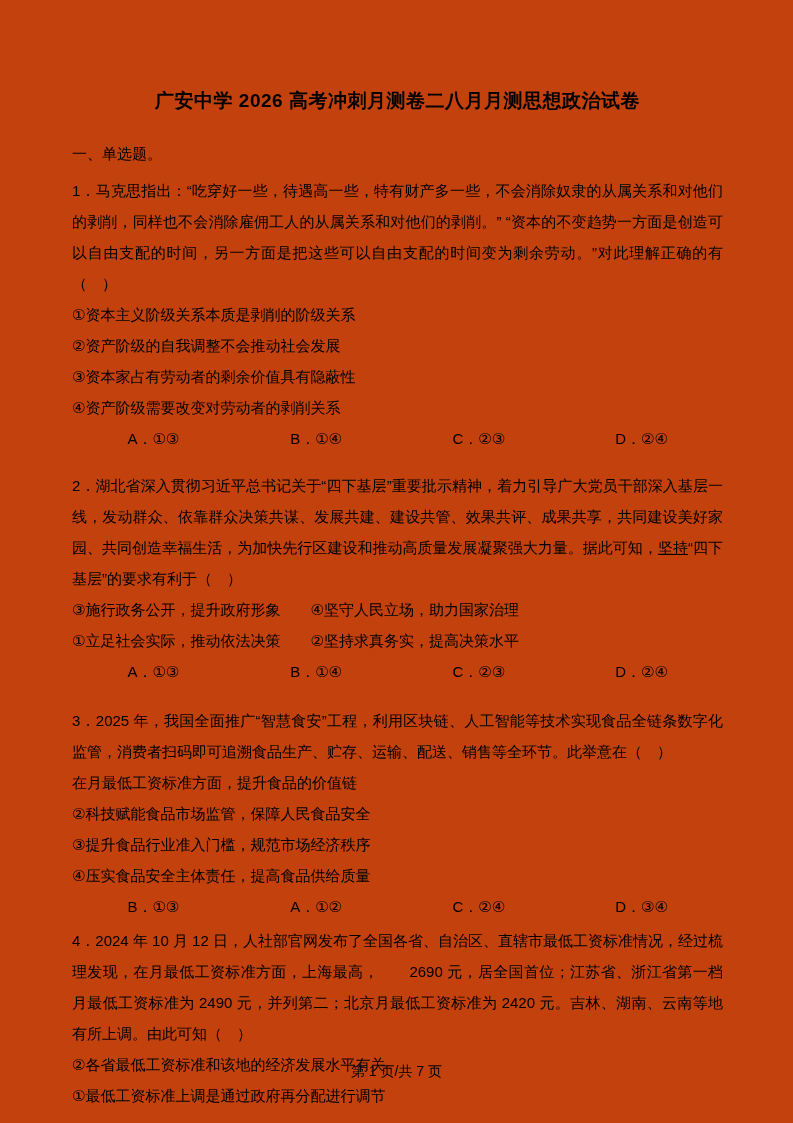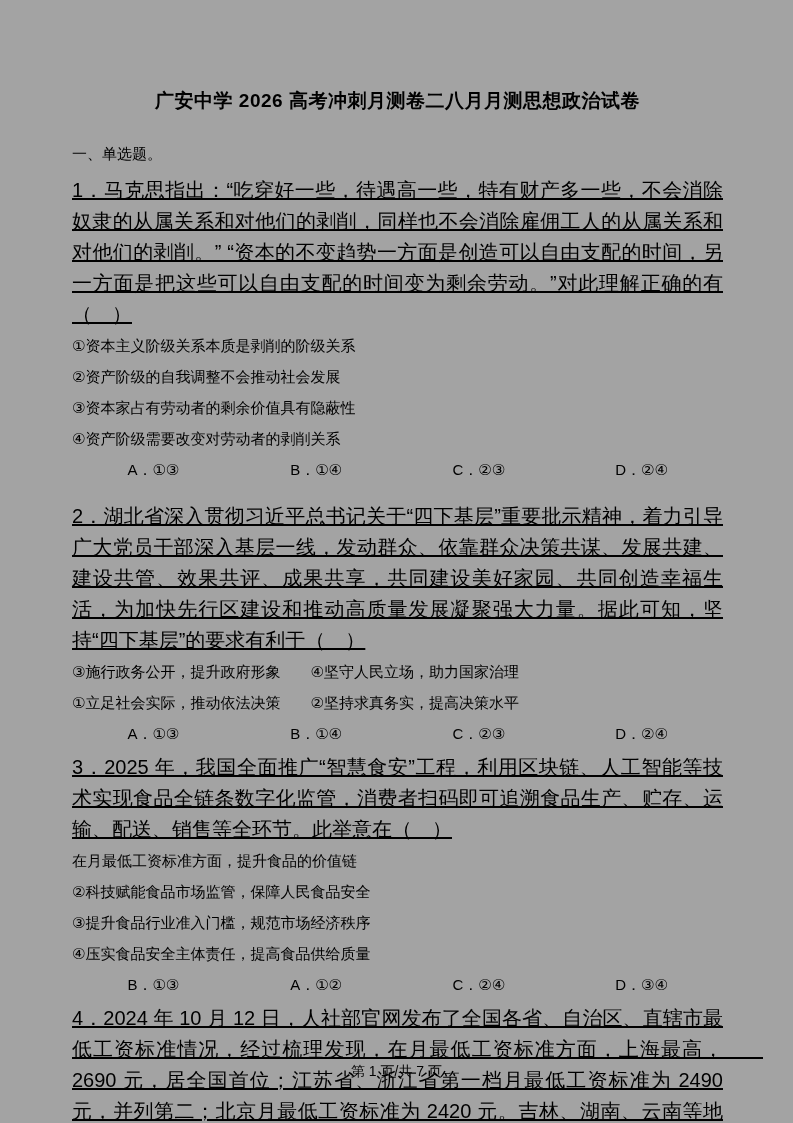--- a/index.html
+++ b/index.html
@@ -6,21 +6,21 @@
   html, body {
     margin: 0;
     padding: 0;
     background: #ffffff;
   }
   .page {
     position: relative;
     width: 793px;
     height: 1123px;
     margin: 0 auto;
-    background: #a3a3a3;
+    background: #c2410c;
     color: #000000;
     font-family: "Liberation Sans", "DejaVu Sans", sans-serif;
     overflow: hidden;
   }
   .content {
     padding: 88px 70px 0 72px;
   }
   .title {
     margin: 0 0 24px 0;
     font-size: 19px;
@@ -28,28 +28,27 @@
     text-align: center;
     letter-spacing: 0.5px;
   }
   .section-heading {
     font-size: 15px;
     margin: 0 0 6px 0;
     line-height: 31px;
   }
   .question { margin: 0; }
   .q2 { margin-top: 16px; }
-  .q3 { margin-top: 3px; }
+  .q3 { margin-top: 18px; }
   .q4 { margin-top: 3px; }
   p { margin: 0; }
   .stem {
-    font-size: 20px;
+    font-size: 15px;
     line-height: 31px;
     text-align: justify;
-    text-decoration: underline;
   }
   .choice {
     font-size: 15px;
     line-height: 31px;
   }
   .options {
     display: flex;
     font-size: 15px;
     line-height: 31px;
   }

